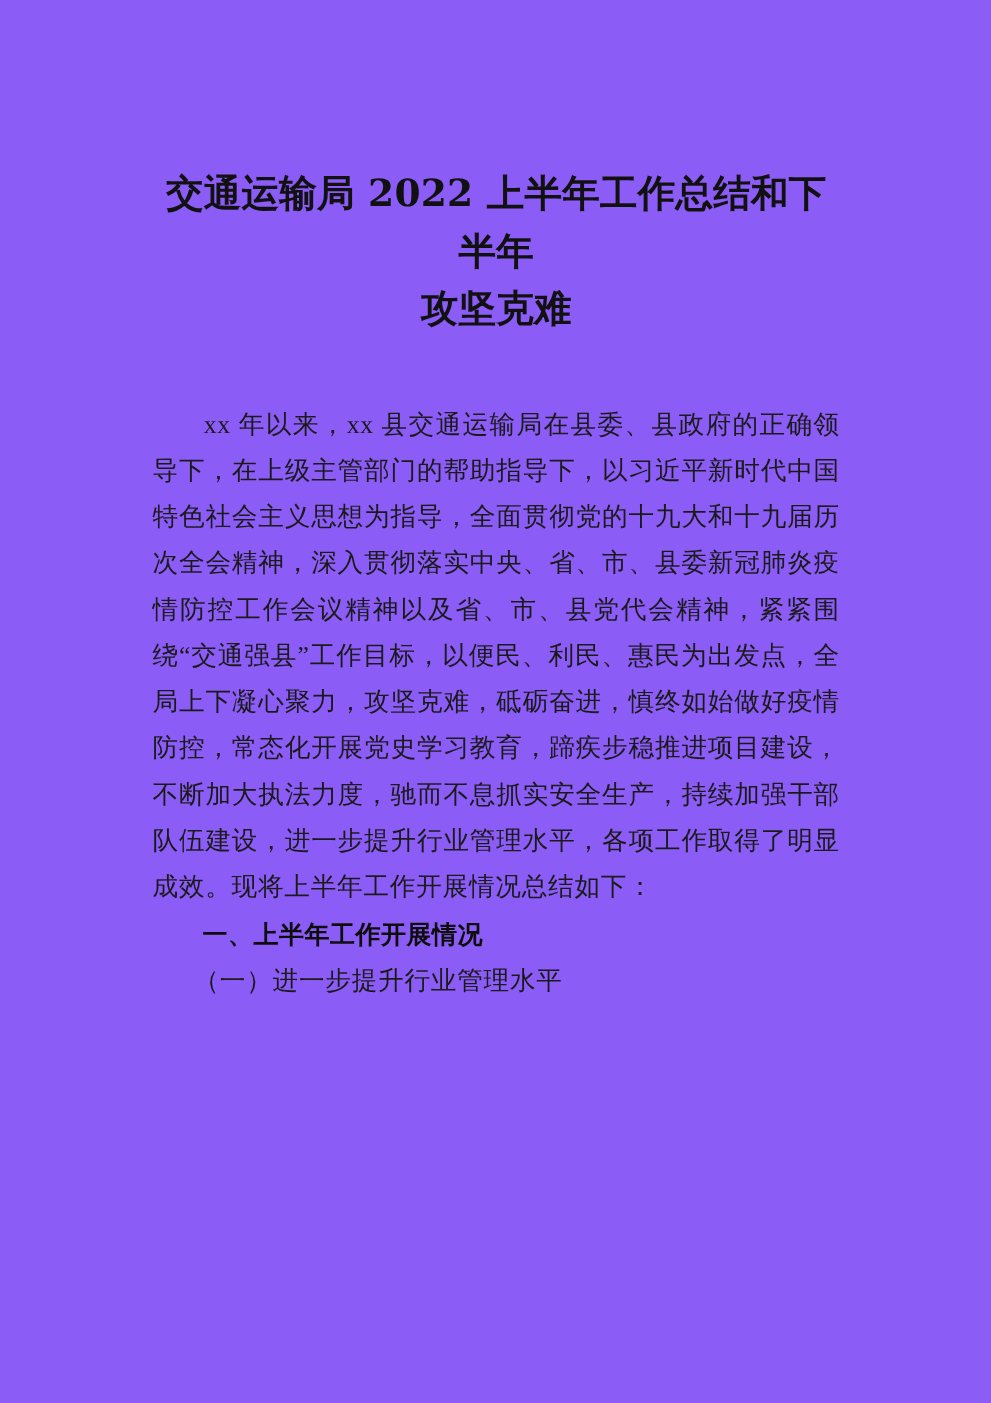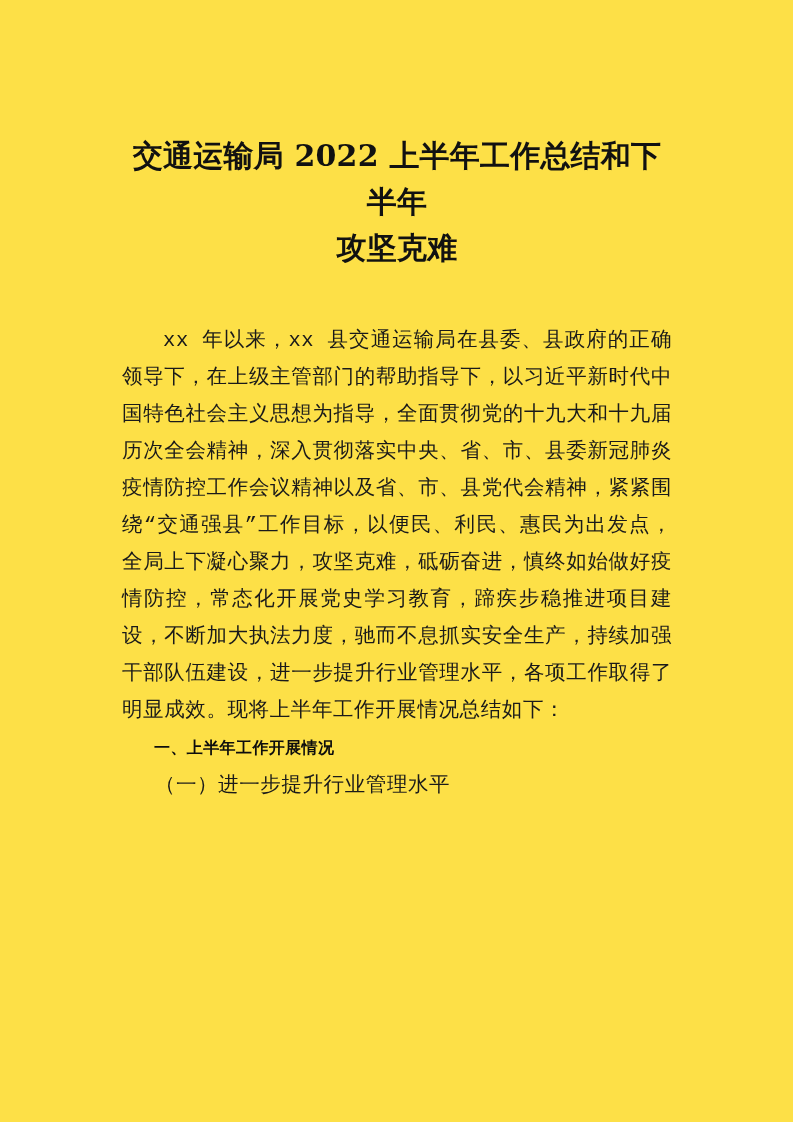--- a/index.html
+++ b/index.html
@@ -6,21 +6,21 @@
   html, body {
     margin: 0;
     padding: 0;
     background: #ffffff;
   }
 
   .page {
     position: relative;
     width: 793px;
     height: 1122px;
-    background: #fde047;
+    background: #8b5cf6;
     margin: 0 auto;
     overflow: hidden;
     box-sizing: border-box;
   }
 
   .doc-body {
     position: absolute;
     left: 122px;
     top: 0;
     width: 550px;
@@ -35,40 +35,40 @@
     font-size: 30px;
     line-height: 46px;
     text-align: center;
     color: #111111;
     letter-spacing: 0.2px;
   }
 
   
   .para {
     margin: 0;
-    font-family: Liberation Mono, monospace;
+    font-family: Liberation Serif, serif;
     font-size: 20.5px;
     line-height: 37px;
     color: #1a1a1a;
     text-align: justify;
     text-justify: inter-ideograph;
     text-indent: 2em;
     letter-spacing: 0.6px;
   }
 
   .para-first {
     padding-top: 51px;
   }
 
   
   .h-level1 {
     margin: 0;
     font-family: "DejaVu Sans", "Liberation Sans", sans-serif;
     font-weight: 700;
-    font-size: 16px;
+    font-size: 20px;
     line-height: 37px;
     color: #0d0d0d;
     text-indent: 2em;
     letter-spacing: 0.4px;
   }
 
   
   .h-level2 {
     margin: 0;
     font-family: "DejaVu Serif", "Liberation Serif", serif;

